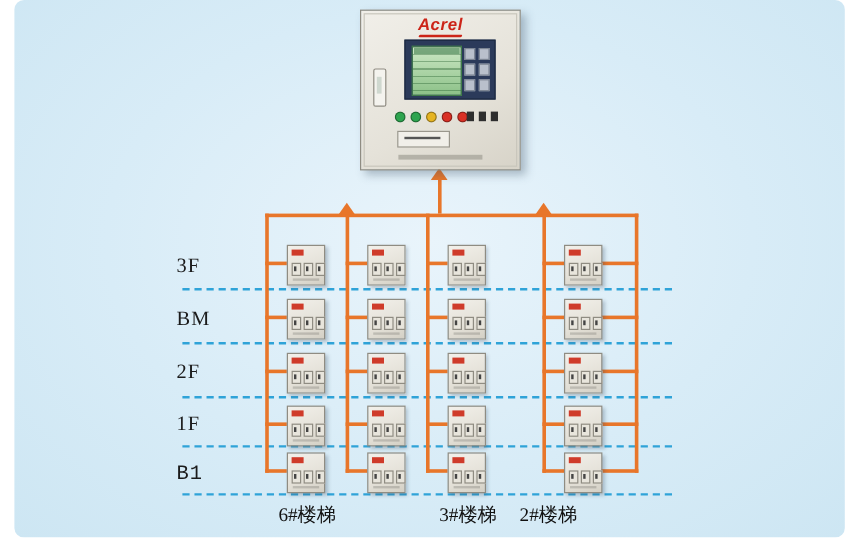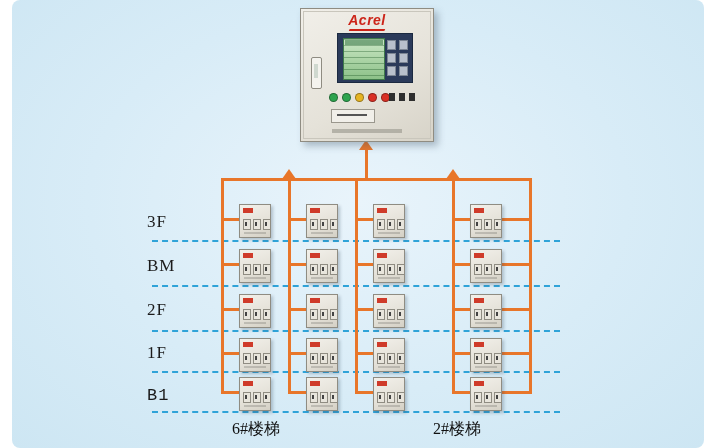--- a/index.html
+++ b/index.html
@@ -129,20 +129,21 @@
   <div class="divider" style="top:371px;"></div>
   <div class="divider" style="top:411px;"></div>
 
   <div class="floor-label" style="top:212px;">3F</div>
   <div class="floor-label" style="top:256px;">BM</div>
   <div class="floor-label" style="top:300px;">2F</div>
   <div class="floor-label" style="top:343px;">1F</div>
   <div class="floor-label" style="top:386px;font-family:Liberation Mono, monospace;">B1</div>
 
   <div class="stair-label" style="left:202px;">6#楼梯</div>
+  <div class="stair-label" style="left:336px;">3#楼梯</div>
   <div class="stair-label" style="left:403px;">2#楼梯</div>
 
 <div class="wire h" style="left: 209px; top: 218px; width: 18px;"></div>
     <div class="device" style="left: 227px; top: 204px;">
       <span class="tag"></span>
       <span class="slots">
         <i></i>
         <i></i>
         <i></i>
       </span>

